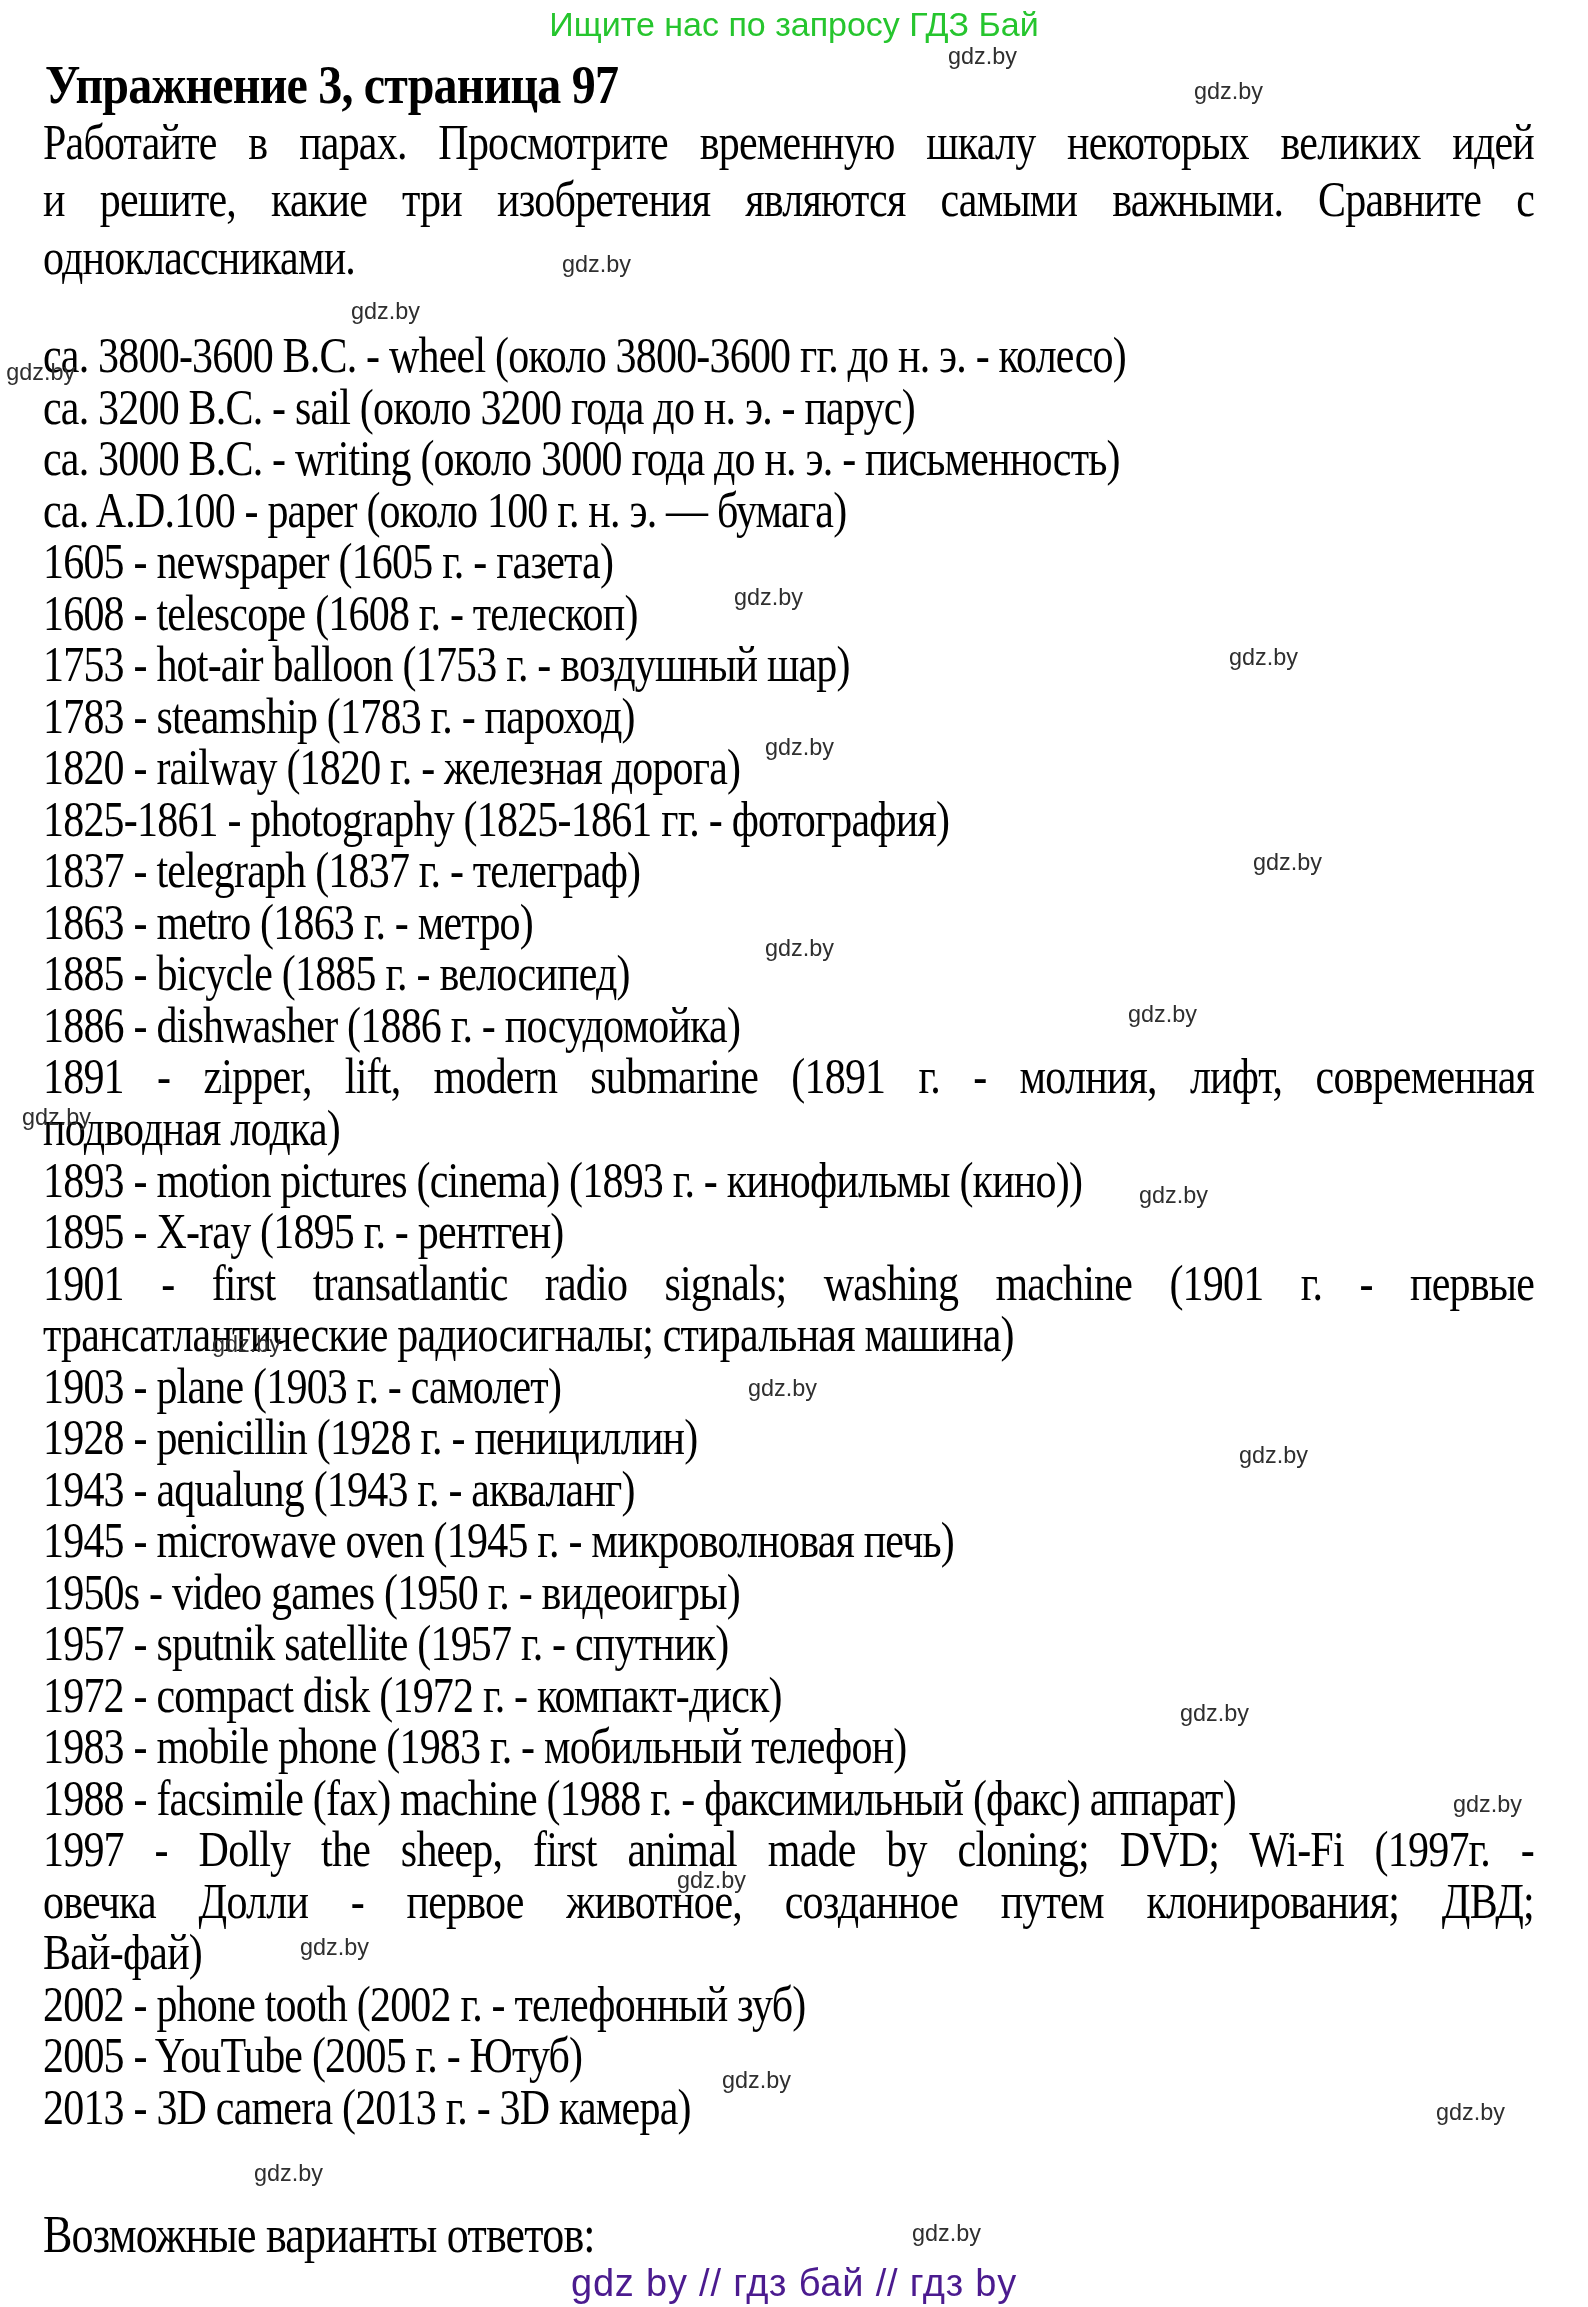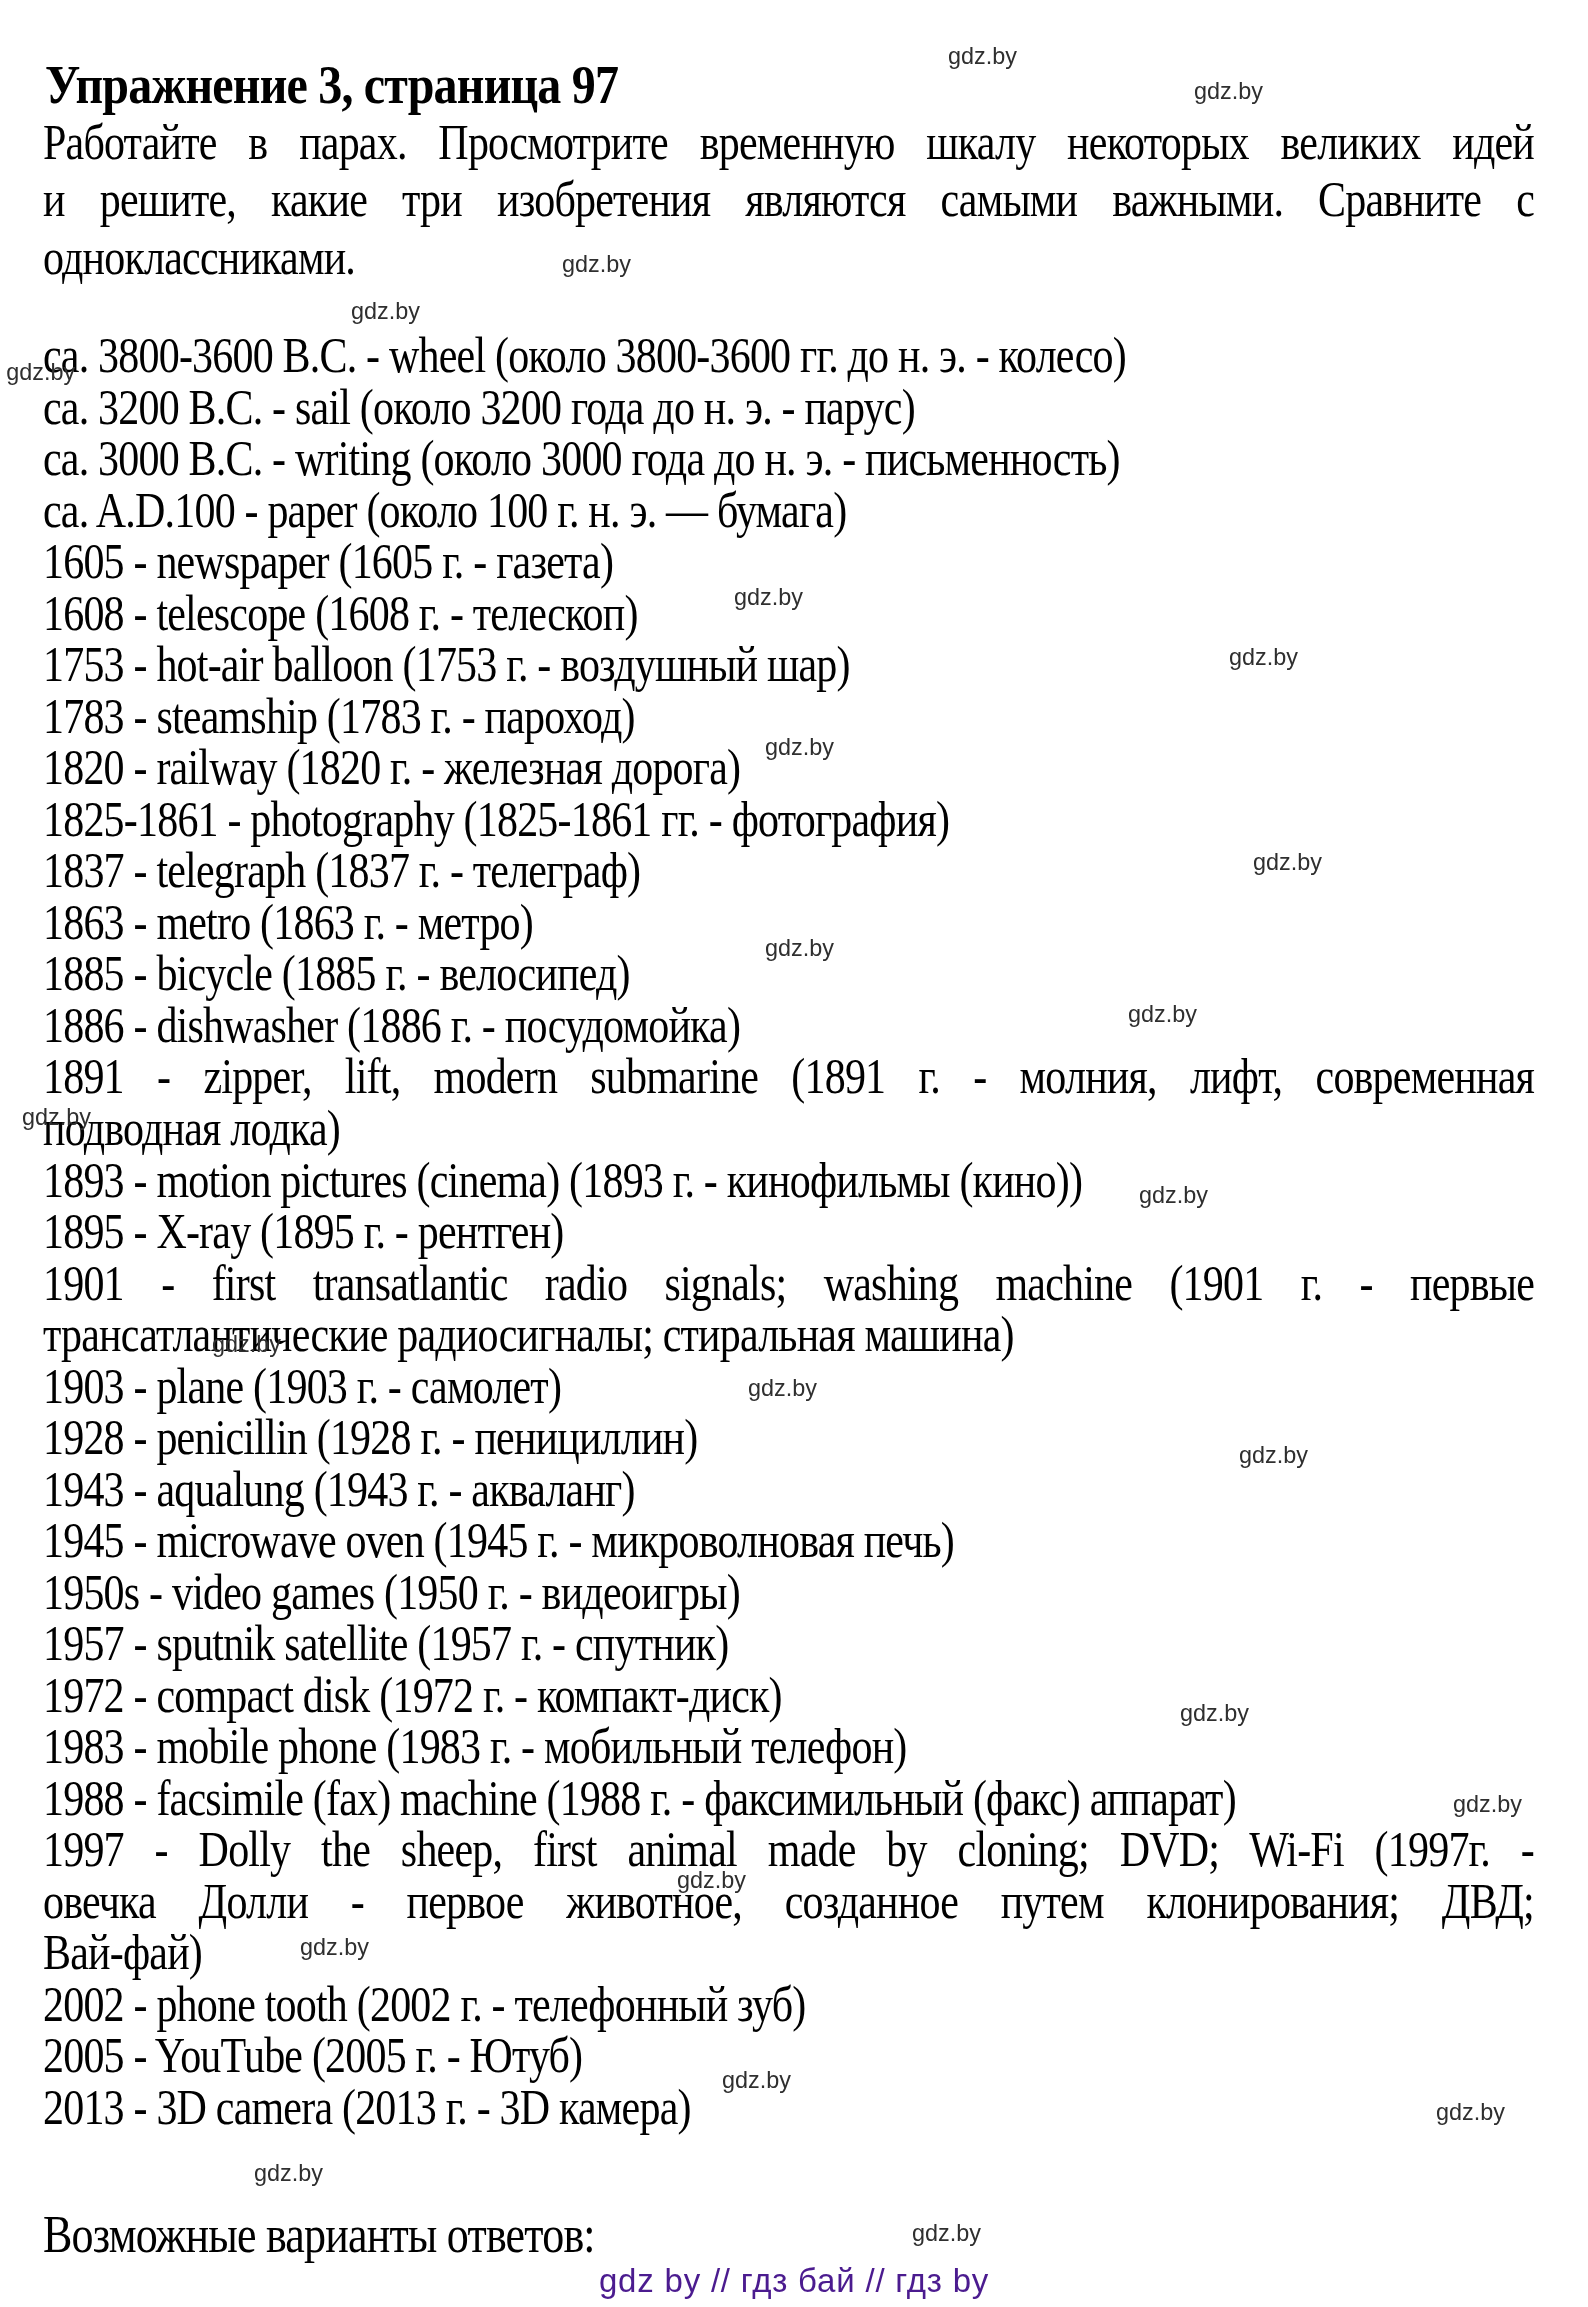--- a/index.html
+++ b/index.html
@@ -60,28 +60,29 @@
     font-family: "Liberation Sans", sans-serif;
     font-size: 23.4px;
     color: #2f2f2f;
     white-space: nowrap;
   }
   .footer {
     position: absolute;
     left: 0; right: 0; top: 2262px;
     text-align: center;
     font-family: "Liberation Sans", sans-serif;
-    font-size: 33px;
+    font-size: 38px;
     letter-spacing: 0.8px;
   }
 </style>
 </head>
 <body>
 
 <div id="page">
+  <div class="banner" style="color: rgb(38, 197, 46);">Ищите нас по запросу ГДЗ Бай</div>
   <div class="doc-title">Упражнение 3, страница 97</div>
   <div class="answers-heading">Возможные варианты ответов:</div>
   <div class="footer" style="color: rgb(75, 27, 143);">gdz by  //  гдз бай  //  гдз by</div>
 <div class="line just" style="top: 116px;">Работайте в парах. Просмотрите временную шкалу некоторых великих идей</div>
     <div class="line just" style="top: 173px;">и решите, какие три изобретения являются самыми важными. Сравните с</div>
     <div class="line" style="top: 231px;">одноклассниками.</div>
     <div class="line" style="top: 329px;">ca. 3800-3600 B.C. - wheel (около 3800-3600 гг. до н. э. - колесо)</div>
     <div class="line" style="top: 381px;">ca. 3200 B.C. - sail (около 3200 года до н. э. - парус)</div>
     <div class="line" style="top: 432px;">ca. 3000 B.C. - writing (около 3000 года до н. э. - письменность)</div>
     <div class="line" style="top: 484px;">ca. A.D.100 - paper (около 100 г. н. э. — бумага)</div>

